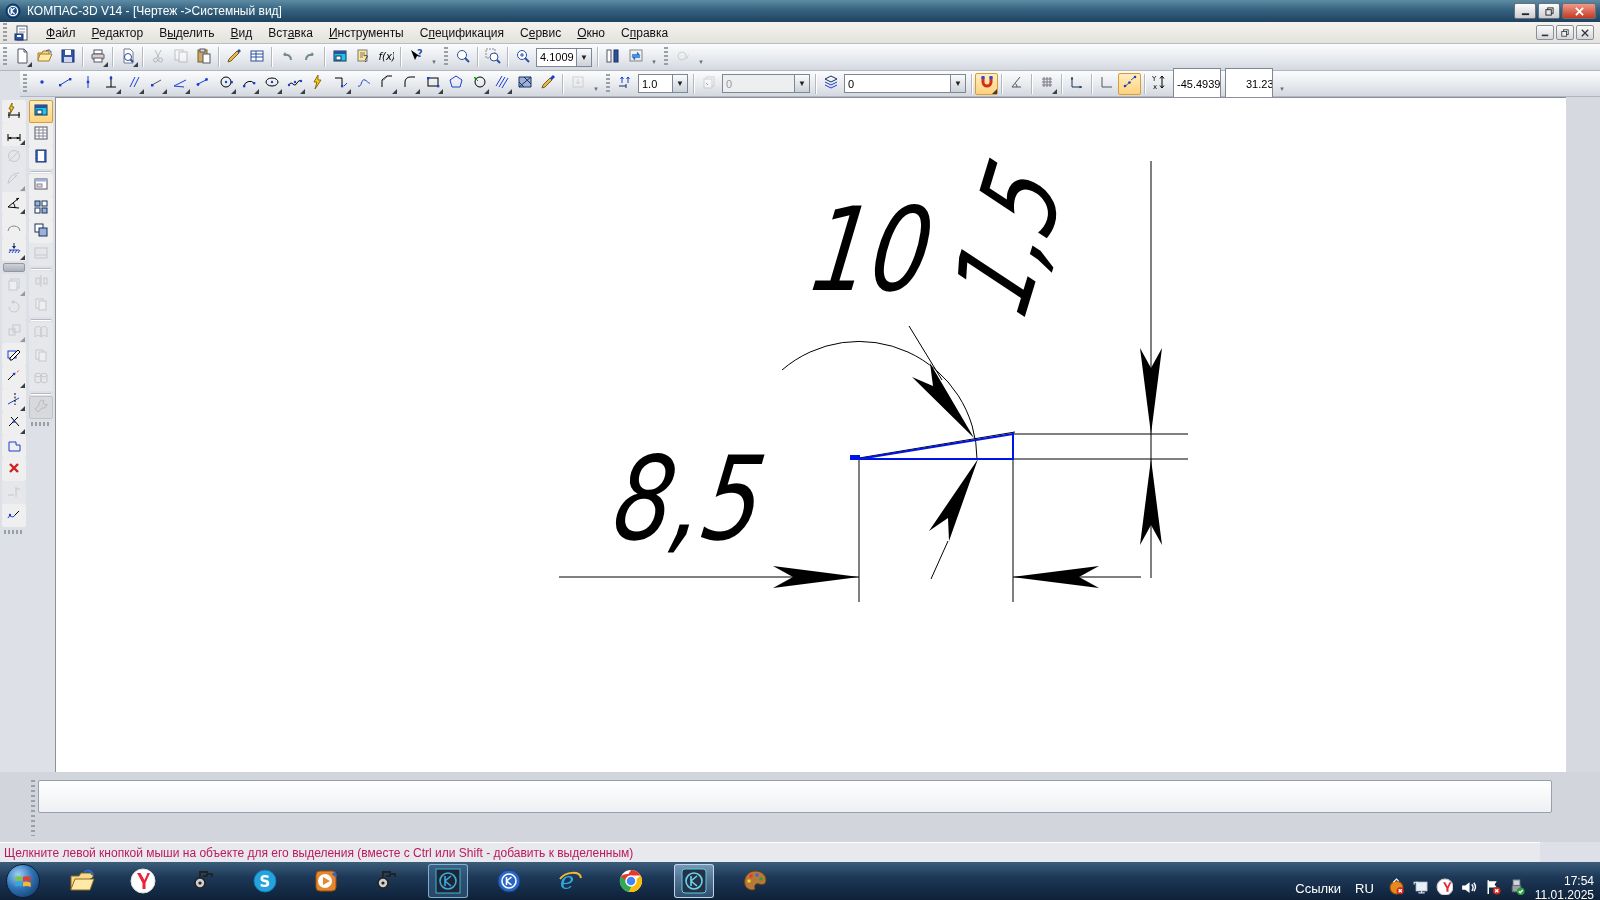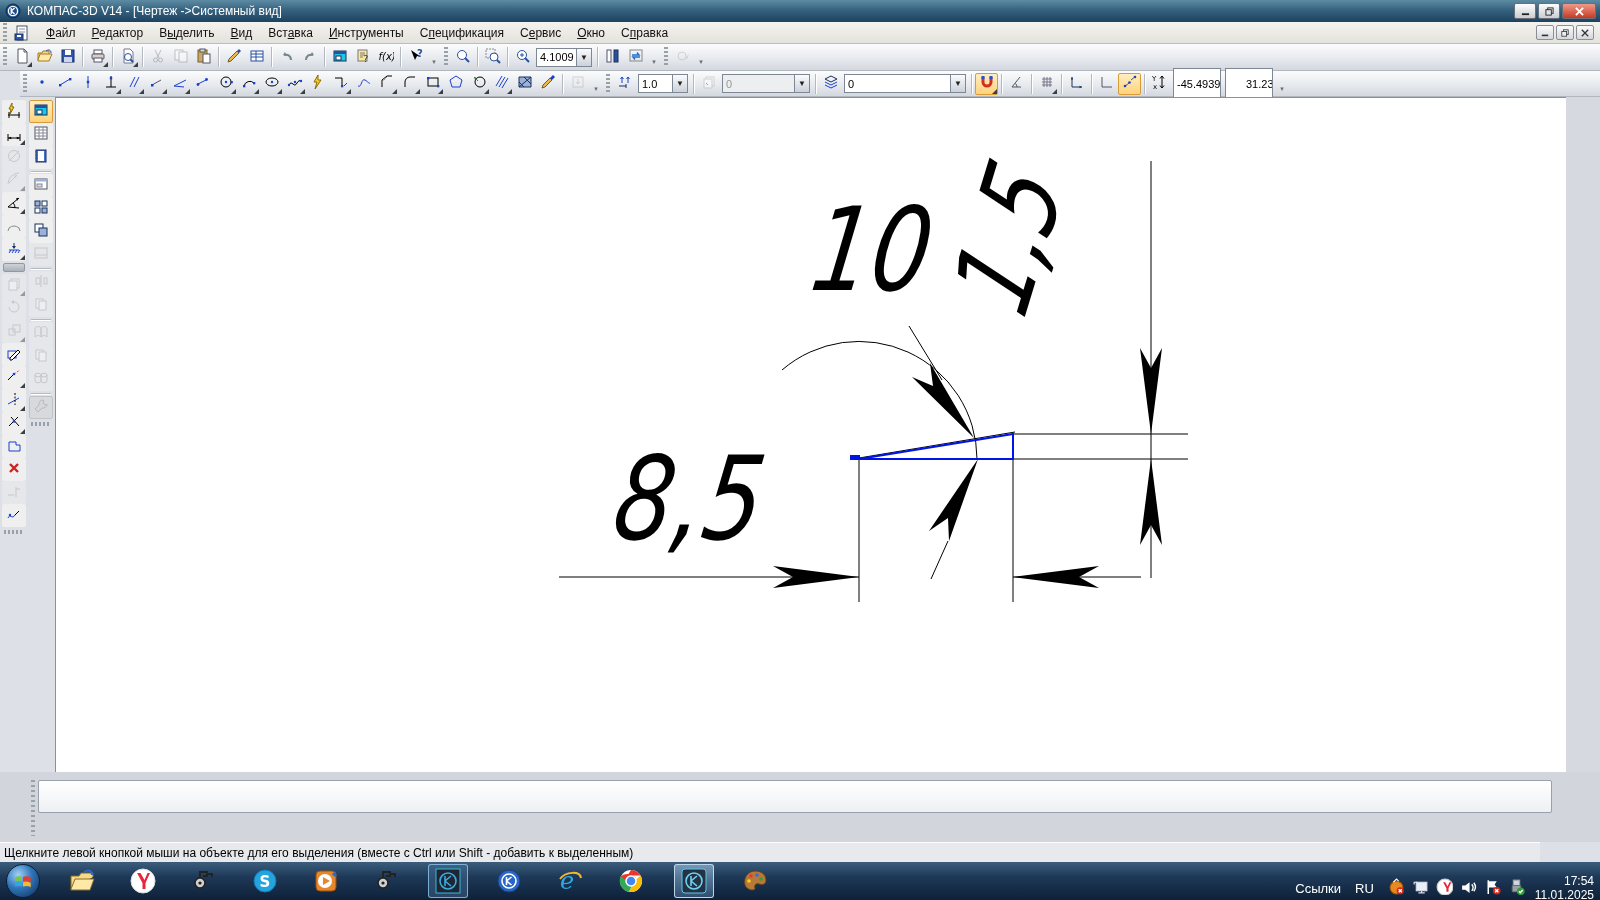--- a/index.html
+++ b/index.html
@@ -67,21 +67,21 @@
   .canvas{position:absolute;left:55px;top:97px;width:1511px;height:675px;background:#fff;
     border-top:1px solid #8a8f99;border-left:1px solid #8a8f99;}
   .rightframe{position:absolute;left:1566px;top:97px;width:34px;height:675px;background:#d6d9df;}
   
   .propzone{position:absolute;left:0;top:772px;width:1600px;height:70px;background:#d2d6dc;}
   .propgrip{position:absolute;left:31px;top:8px;width:4px;height:56px;
     background:repeating-linear-gradient(180deg,#9aa0a8 0 2px,transparent 2px 5px);}
   .proppanel{position:absolute;left:38px;top:8px;width:1514px;height:33px;border:1px solid #97a0ac;
     border-radius:2px;background:linear-gradient(180deg,#ffffff,#eef0f3);}
   .statusbar{position:absolute;left:0;top:842px;width:1540px;height:20px;background:#e7e9ec;
-    border-top:1px solid #fdfdfd;font-size:12px;color:#000000;display:flex;align-items:center;padding-left:4px;}
+    border-top:1px solid #fdfdfd;font-size:12px;color:#be185d;display:flex;align-items:center;padding-left:4px;}
   
   .taskbar{position:absolute;left:0;top:862px;width:1600px;height:38px;
     background:linear-gradient(180deg,#3c5d7d 0%,#1d3857 40%,#0e2138 100%);display:flex;align-items:center;color:#fff;}
   .orb{position:absolute;left:6px;top:2px;width:34px;height:34px;border-radius:50%;
     background:radial-gradient(circle at 35% 30%,#9fd1f5 0%,#2f74b8 45%,#0d2c55 100%);
     border:1px solid #0a1f3a;display:flex;align-items:center;justify-content:center;}
   .apps{position:absolute;left:62px;top:2px;display:flex;align-items:center;height:34px;}
   .appcell{width:40px;height:34px;margin-right:21px;display:flex;align-items:center;justify-content:center;border-radius:3px;}
   .appcell.running{border:1px solid rgba(140,200,235,.8);background:rgba(70,110,150,.45);}
   .appcell.activewin{border:1px solid rgba(200,225,245,.9);background:linear-gradient(180deg,rgba(170,205,235,.55),rgba(90,130,170,.45));}

